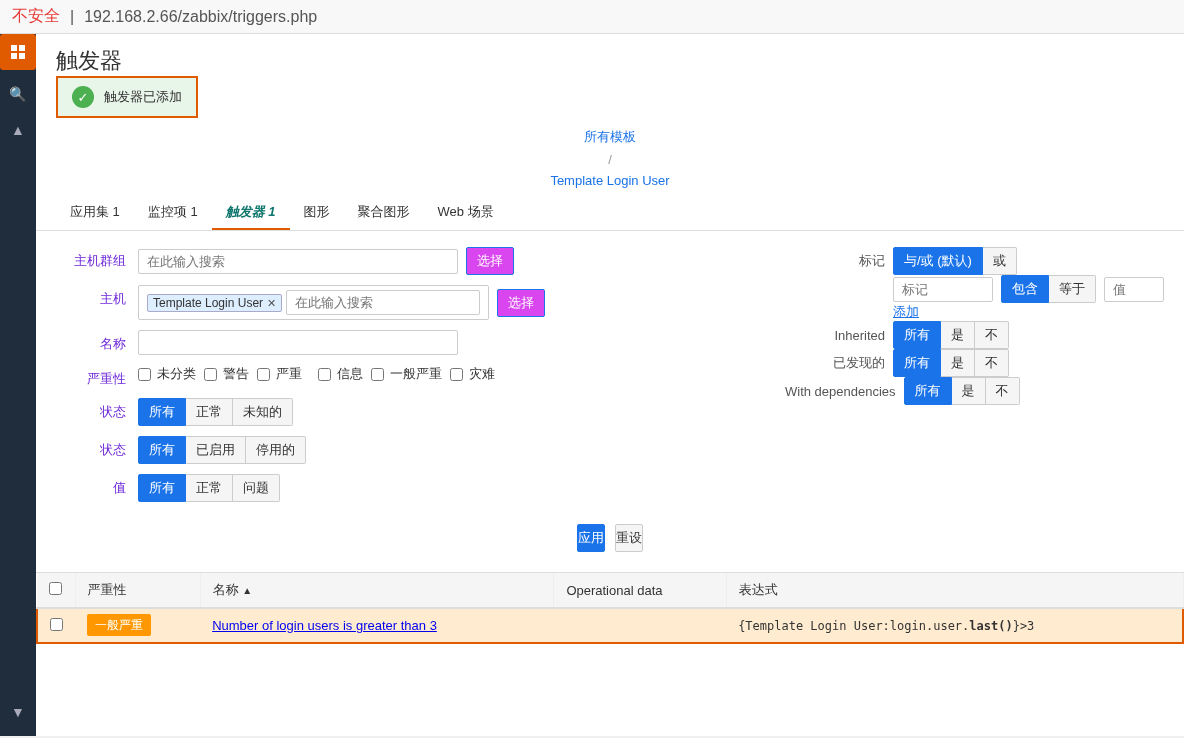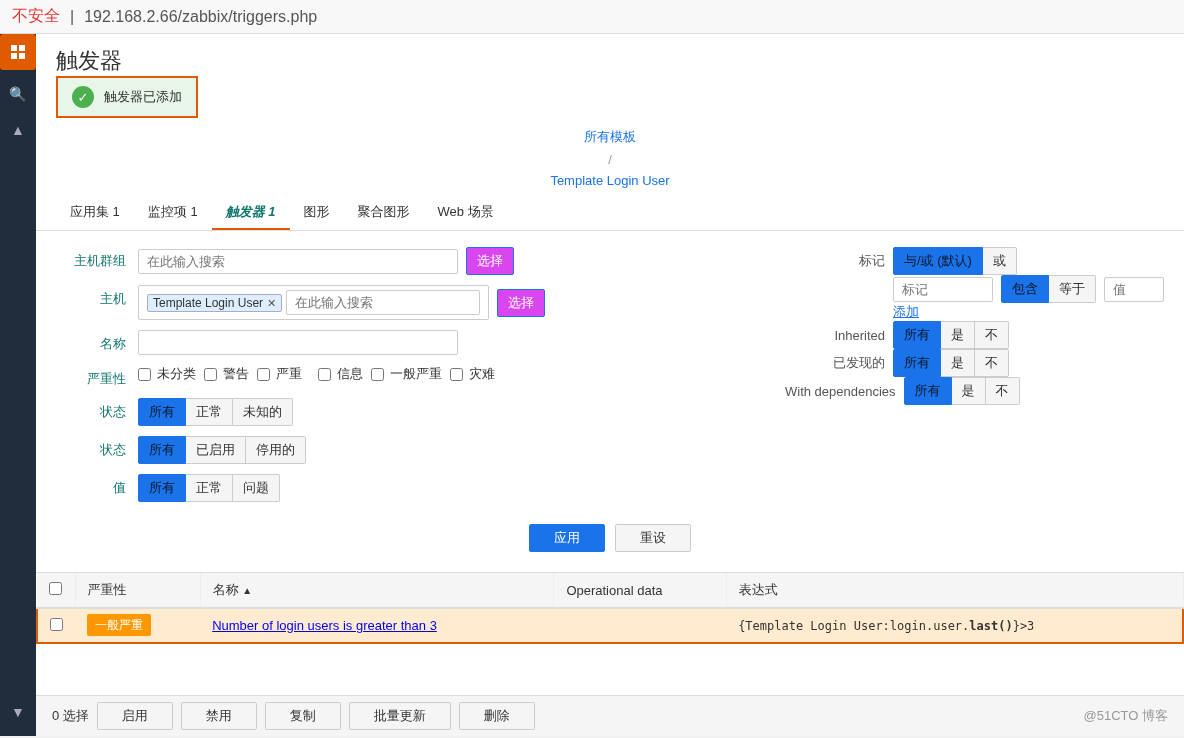--- a/index.html
+++ b/index.html
@@ -131,21 +131,21 @@
       align-items: flex-start;
       gap: 12px;
       margin-bottom: 10px;
     }
 
     .filter-label {
       width: 70px;
       text-align: right;
       padding-top: 5px;
       font-size: 13px;
-      color: #0f766e;
+      color: #6d28d9;
       flex-shrink: 0;
     }
 
     .filter-controls {
       display: flex;
       align-items: center;
       gap: 8px;
       flex-wrap: wrap;
       flex: 1;
     }
@@ -182,21 +182,21 @@
 
     .host-search-input {
       border: none;
       outline: none;
       font-size: 13px;
       min-width: 100px;
       color: #999;
     }
 
     .btn {
-      padding: 4px 24px;
+      padding: 4px 0;
       font-size: 13px;
       border: 1px solid #ccc;
       background: #f5f5f5;
       cursor: pointer;
       border-radius: 2px;
       color: #333;
     }
 
     .btn-blue {
       background: #1a73e8;
@@ -228,21 +228,21 @@
       background: #f5f5f5;
       cursor: pointer;
       font-size: 13px;
       color: #333;
     }
     .radio-btn:first-child { border-radius: 2px 0 0 2px; }
     .radio-btn:last-child { border-radius: 0 2px 2px 0; }
     .radio-btn + .radio-btn { border-left: none; }
     .radio-btn.active {
       background: #1a73e8;
-      color: #0f172a;
+      color: #ffffff;
       border-color: #1a73e8;
     }
 
     .right-section {
       margin-left: 40px;
       display: flex;
       flex-direction: column;
     }
 
     .right-row {
@@ -575,24 +575,15 @@
             <td>
               <span class="expression-text">
                 {Template Login User:login.user.<span class="expression-bold">last()</span>}&gt;3
               </span>
             </td>
           </tr>
         </tbody>
       </table>
     </div>
 
-    <div class="bottom-bar">
-      <span>0 选择</span>
-      <button class="btn">启用</button>
-      <button class="btn">禁用</button>
-      <button class="btn">复制</button>
-      <button class="btn">批量更新</button>
-      <button class="btn">删除</button>
-      <span style="margin-left: auto; color: #999;">@51CTO 博客</span>
-    </div>
 
   </div>
 </div>
 
 </body></html>

